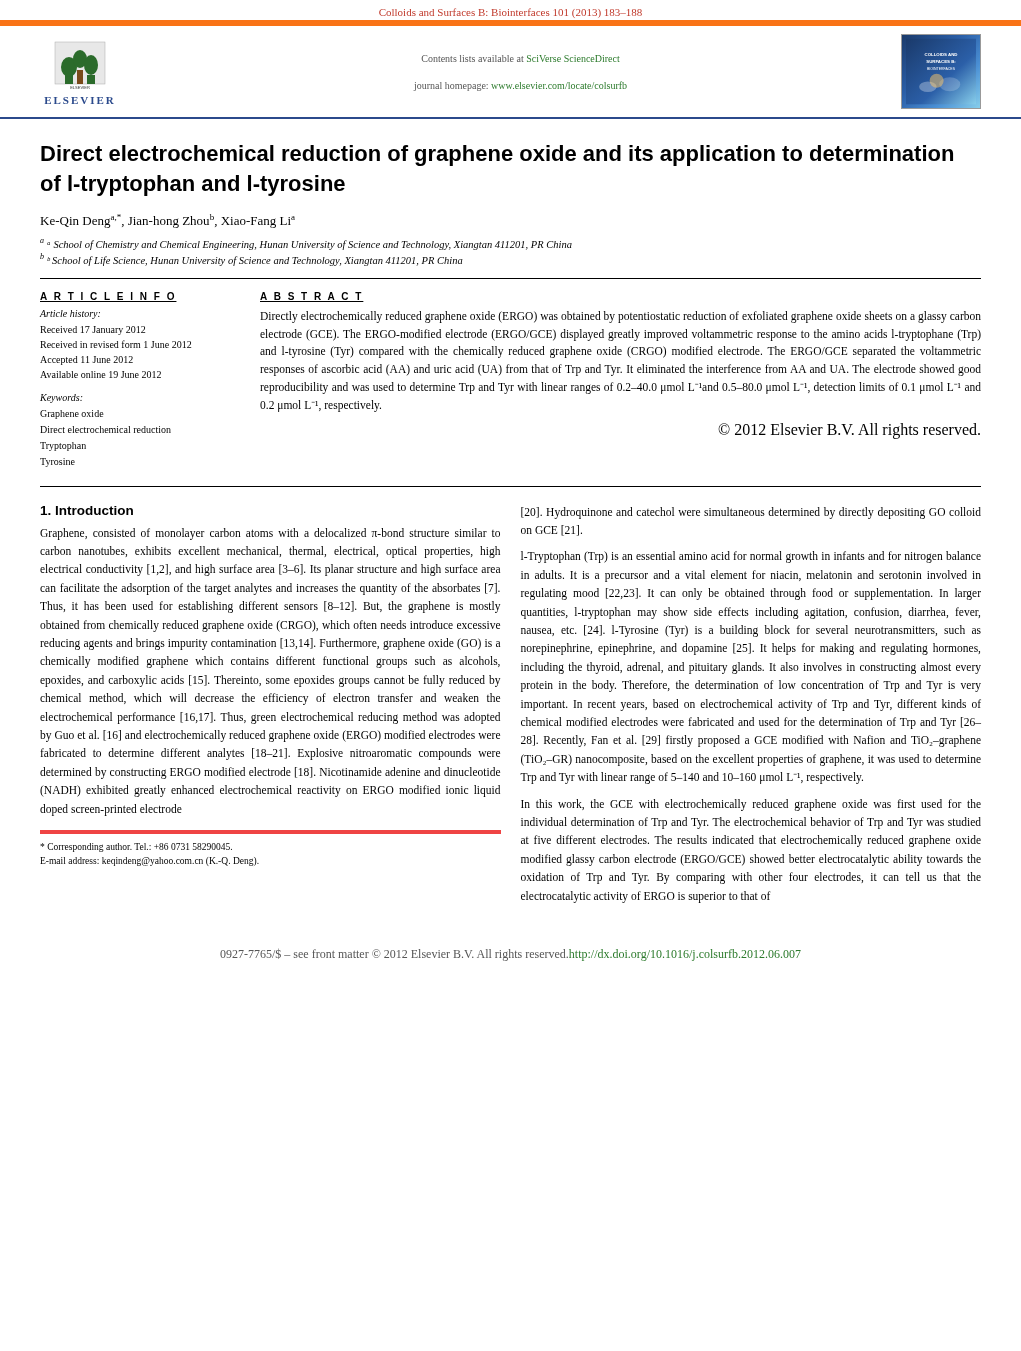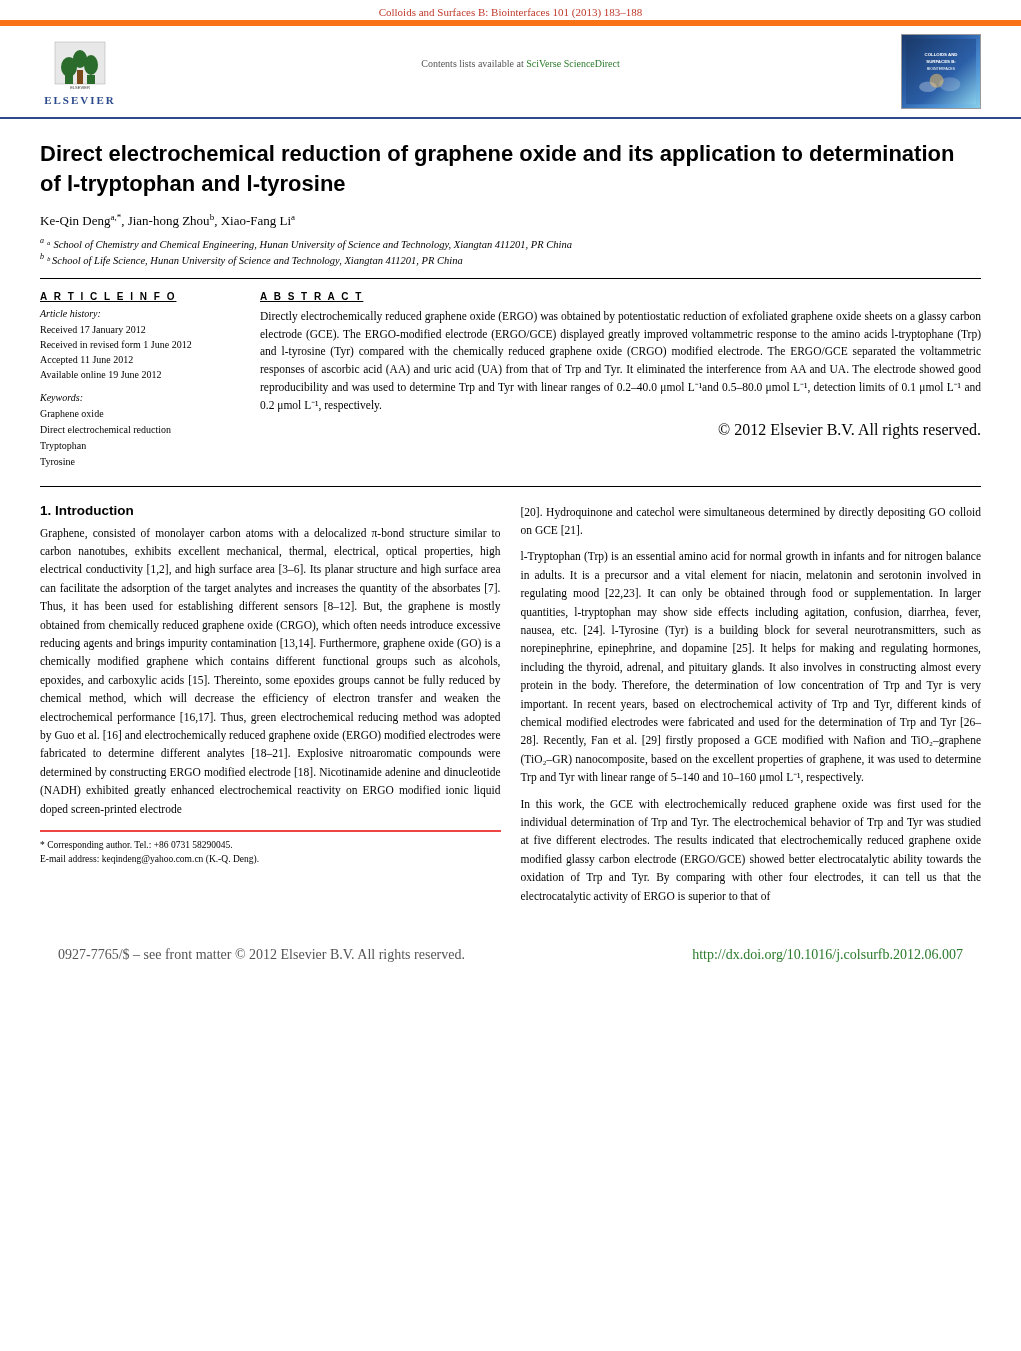--- a/index.html
+++ b/index.html
@@ -224,37 +224,37 @@
     .body-text {
       font-size: 11.5px;
       line-height: 1.6;
       color: #000;
       text-align: justify;
       margin-bottom: 8px;
     }
 
     
     .footnote-area {
-      border-top: 2px solid #ef4444;
+      border-top: 4px solid #ef4444;
       margin-top: 12px;
       padding-top: 6px;
     }
     .footnote-text {
       font-size: 9.5px;
       color: #000;
       line-height: 1.5;
     }
 
     .page-footer {
       margin-top: 10px;
-      padding: 4px 58px;
-      display: flex;
-      justify-content: space-between;
-      align-items: center;
-      font-size: 14px;
+      padding: 4px 20px;
+      display: flex;
+      justify-content: center;
+      align-items: center;
+      font-size: 12px;
       color: #555;
     }
     .page-footer-link {
       color: #2b7a2b;
     }
   </style>
 </head>
 <body>
 
 <div class="top-bar">
@@ -276,20 +276,24 @@
         <rect x="27" y="33" width="6" height="14" fill="#7a4a1a"></rect>
         <text x="30" y="52" text-anchor="middle" font-size="4" fill="#333" font-family="Arial">ELSEVIER</text>
       </svg>
       <span class="elsevier-text">ELSEVIER</span>
     </div>
   </div>
   <div class="journal-header-center">
     <div class="sciverse-line">
       <span>Contents lists available at</span>
       <span class="sciverse-link" style="cursor:pointer;">SciVerse ScienceDirect</span>
+    </div>
+    <div class="journal-homepage">
+      <span>journal homepage:</span>
+      <span class="homepage-link" style="cursor:pointer;">www.elsevier.com/locate/colsurfb</span>
     </div>
   </div>
   <div class="journal-header-right">
     <div class="journal-cover">
       <svg viewBox="0 0 80 75" width="80" height="75" xmlns="http://www.w3.org/2000/svg">
         <defs>
           <linearGradient id="covGrad" x1="0" y1="0" x2="1" y2="1">
             <stop offset="0%" stop-color="#1a3a6b"></stop>
             <stop offset="60%" stop-color="#2b5fa8"></stop>
             <stop offset="100%" stop-color="#87ceeb"></stop>

